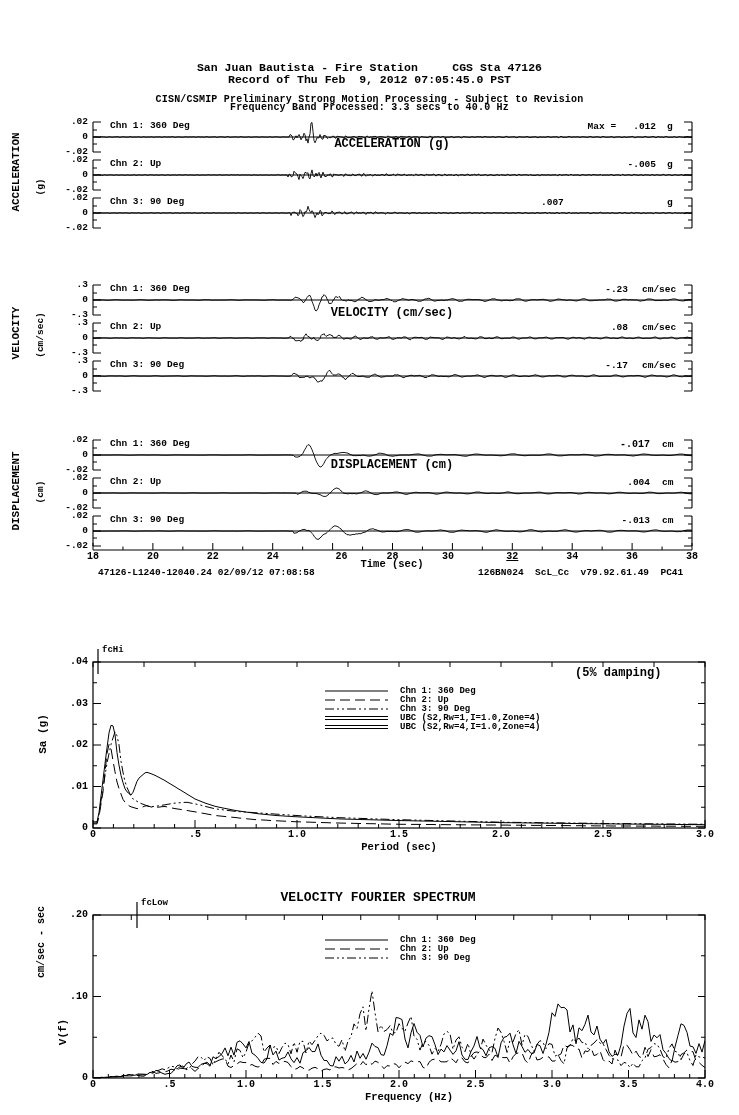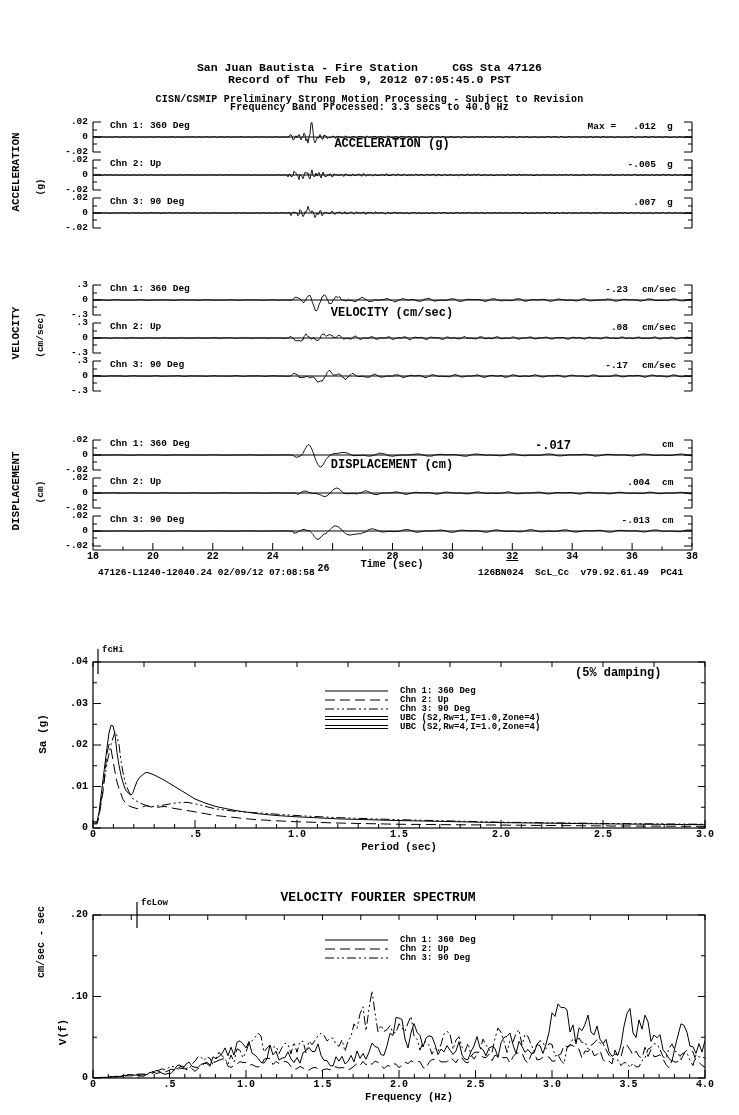--- a/index.html
+++ b/index.html
@@ -367,21 +367,21 @@
       <div class="lbl" style="left: 56px; top: 155px; width: 32px; text-align: right; font-size: 9.5px;">.02</div>
       <div class="lbl" style="left: 56px; top: 170px; width: 32px; text-align: right; font-size: 9.5px;">0</div>
       <div class="lbl" style="left: 56px; top: 185px; width: 32px; text-align: right; font-size: 9.5px;">-.02</div>
       <div class="lbl" style="left: 110px; top: 159px; font-size: 9.5px;">Chn 2: Up</div>
       <div class="lbl" style="left: 541px; top: 160px; width: 115px; text-align: right; font-size: 9.5px;">-.005</div>
       <div class="lbl" style="left: 667px; top: 160px; font-size: 9.5px;">g</div>
       <div class="lbl" style="left: 56px; top: 193px; width: 32px; text-align: right; font-size: 9.5px;">.02</div>
       <div class="lbl" style="left: 56px; top: 208px; width: 32px; text-align: right; font-size: 9.5px;">0</div>
       <div class="lbl" style="left: 56px; top: 223px; width: 32px; text-align: right; font-size: 9.5px;">-.02</div>
       <div class="lbl" style="left: 110px; top: 197px; font-size: 9.5px;">Chn 3: 90 Deg</div>
-      <div class="lbl" style="left: 541px; top: 198px; width: 115px; text-align: right; font-size: 9.5px;">.007</div>
+      <div class="lbl" style="left: 541px; top: 198px; width: 115px; text-align: left; font-size: 9.5px;">.007</div>
       <div class="lbl" style="left: 667px; top: 198px; font-size: 9.5px;">g</div>
       <div class="lbl" style="left: 56px; top: 280px; width: 32px; text-align: right; font-size: 9.5px;">.3</div>
       <div class="lbl" style="left: 56px; top: 295px; width: 32px; text-align: right; font-size: 9.5px;">0</div>
       <div class="lbl" style="left: 56px; top: 310px; width: 32px; text-align: right; font-size: 9.5px;">-.3</div>
       <div class="lbl" style="left: 110px; top: 284px; font-size: 9.5px;">Chn 1: 360 Deg</div>
       <div class="lbl" style="left: 513px; top: 285px; width: 115px; text-align: right; font-size: 9.5px;">-.23</div>
       <div class="lbl" style="left: 642px; top: 285px; font-size: 9.5px;">cm/sec</div>
       <div class="lbl" style="left: 56px; top: 318px; width: 32px; text-align: right; font-size: 9.5px;">.3</div>
       <div class="lbl" style="left: 56px; top: 333px; width: 32px; text-align: right; font-size: 9.5px;">0</div>
       <div class="lbl" style="left: 56px; top: 348px; width: 32px; text-align: right; font-size: 9.5px;">-.3</div>
@@ -391,39 +391,39 @@
       <div class="lbl" style="left: 56px; top: 356px; width: 32px; text-align: right; font-size: 9.5px;">.3</div>
       <div class="lbl" style="left: 56px; top: 371px; width: 32px; text-align: right; font-size: 9.5px;">0</div>
       <div class="lbl" style="left: 56px; top: 386px; width: 32px; text-align: right; font-size: 9.5px;">-.3</div>
       <div class="lbl" style="left: 110px; top: 360px; font-size: 9.5px;">Chn 3: 90 Deg</div>
       <div class="lbl" style="left: 513px; top: 361px; width: 115px; text-align: right; font-size: 9.5px;">-.17</div>
       <div class="lbl" style="left: 642px; top: 361px; font-size: 9.5px;">cm/sec</div>
       <div class="lbl" style="left: 56px; top: 435px; width: 32px; text-align: right; font-size: 9.5px;">.02</div>
       <div class="lbl" style="left: 56px; top: 450px; width: 32px; text-align: right; font-size: 9.5px;">0</div>
       <div class="lbl" style="left: 56px; top: 465px; width: 32px; text-align: right; font-size: 9.5px;">-.02</div>
       <div class="lbl" style="left: 110px; top: 439px; font-size: 9.5px;">Chn 1: 360 Deg</div>
-      <div class="lbl" style="left: 535px; top: 440px; width: 115px; font-size: 12px;">-.017</div>
+      <div class="lbl" style="left: 535px; top: 440px; width: 115px; text-align: right; font-size: 10px;">-.017</div>
       <div class="lbl" style="left: 662px; top: 440px; font-size: 9.5px;">cm</div>
       <div class="lbl" style="left: 56px; top: 473px; width: 32px; text-align: right; font-size: 9.5px;">.02</div>
       <div class="lbl" style="left: 56px; top: 488px; width: 32px; text-align: right; font-size: 9.5px;">0</div>
       <div class="lbl" style="left: 56px; top: 503px; width: 32px; text-align: right; font-size: 9.5px;">-.02</div>
       <div class="lbl" style="left: 110px; top: 477px; font-size: 9.5px;">Chn 2: Up</div>
       <div class="lbl" style="left: 535px; top: 478px; width: 115px; text-align: right; font-size: 9.5px;">.004</div>
       <div class="lbl" style="left: 662px; top: 478px; font-size: 9.5px;">cm</div>
       <div class="lbl" style="left: 56px; top: 511px; width: 32px; text-align: right; font-size: 9.5px;">.02</div>
       <div class="lbl" style="left: 56px; top: 526px; width: 32px; text-align: right; font-size: 9.5px;">0</div>
       <div class="lbl" style="left: 56px; top: 541px; width: 32px; text-align: right; font-size: 9.5px;">-.02</div>
       <div class="lbl" style="left: 110px; top: 515px; font-size: 9.5px;">Chn 3: 90 Deg</div>
       <div class="lbl" style="left: 535px; top: 516px; width: 115px; text-align: right; font-size: 9.5px;">-.013</div>
       <div class="lbl" style="left: 662px; top: 516px; font-size: 9.5px;">cm</div>
       <div class="lbl" style="left: 78px; top: 552px; width: 30px; text-align: center; font-size: 10px;">18</div>
       <div class="lbl" style="left: 137.9px; top: 552px; width: 30px; text-align: center; font-size: 10px;">20</div>
       <div class="lbl" style="left: 197.8px; top: 552px; width: 30px; text-align: center; font-size: 10px;">22</div>
       <div class="lbl" style="left: 257.7px; top: 552px; width: 30px; text-align: center; font-size: 10px;">24</div>
-      <div class="lbl" style="left: 317.6px; top: 552px; width: 30px; text-align: left; font-size: 10px; margin-top: 12px;">26</div>
+      <div class="lbl" style="left: 317.6px; top: 552px; width: 30px; text-align: right; font-size: 10px;">26</div>
       <div class="lbl" style="left: 377.5px; top: 552px; width: 30px; text-align: center; font-size: 10px;">28</div>
       <div class="lbl" style="left: 433px; top: 552px; width: 30px; text-align: center; font-size: 10px;">30</div>
       <div class="lbl" style="left: 497.3px; top: 552px; width: 30px; text-align: center; font-size: 10px; text-decoration: underline;">32</div>
       <div class="lbl" style="left: 557.2px; top: 552px; width: 30px; text-align: center; font-size: 10px;">34</div>
       <div class="lbl" style="left: 617.1px; top: 552px; width: 30px; text-align: center; font-size: 10px;">36</div>
       <div class="lbl" style="left: 677px; top: 552px; width: 30px; text-align: center; font-size: 10px;">38</div>
       <div class="lbl" style="left: 75px; top: 830px; width: 36px; text-align: center; font-size: 10px;">0</div>
       <div class="lbl" style="left: 177px; top: 830px; width: 36px; text-align: center; font-size: 10px;">.5</div>
       <div class="lbl" style="left: 279px; top: 830px; width: 36px; text-align: center; font-size: 10px;">1.0</div>
       <div class="lbl" style="left: 381px; top: 830px; width: 36px; text-align: center; font-size: 10px;">1.5</div>

